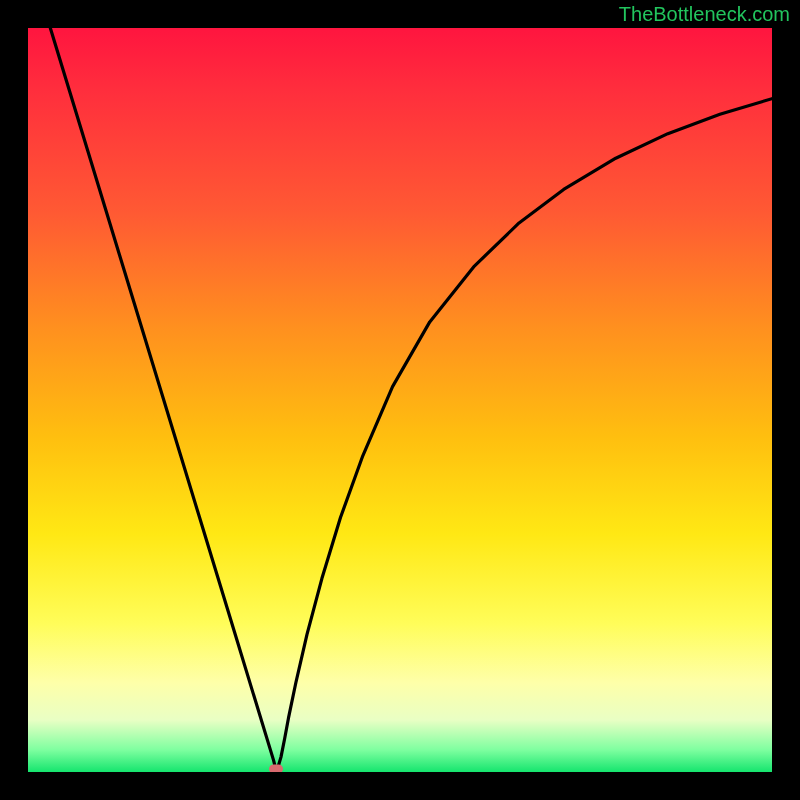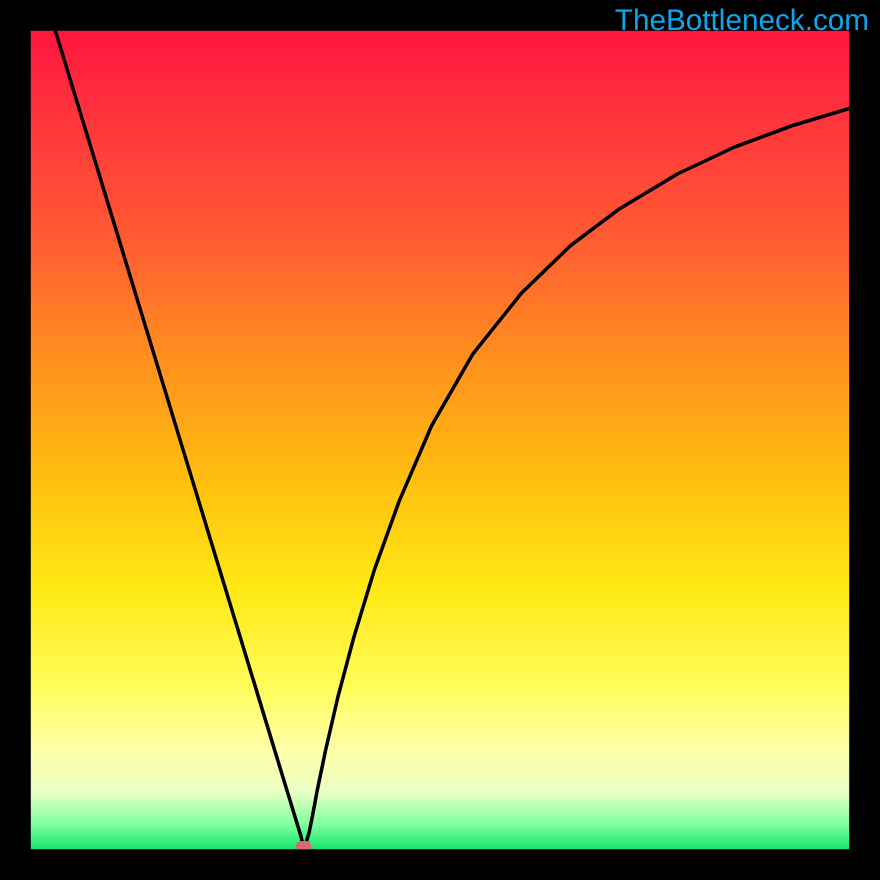--- a/index.html
+++ b/index.html
@@ -14,23 +14,23 @@
   .frame {
     position: relative;
     width: 800px;
     height: 800px;
     background: #000000;
   }
   .watermark {
     position: absolute;
     top: 3px;
     right: 10px;
-    font-size: 27px;
+    font-size: 20px;
     font-weight: 400;
-    color: #0ea5e9;
+    color: #22c55e;
     letter-spacing: 0px;
     user-select: none;
   }
   .plot-area {
     position: absolute;
     left: 28px;
     top: 28px;
     width: 744px;
     height: 744px;
     

